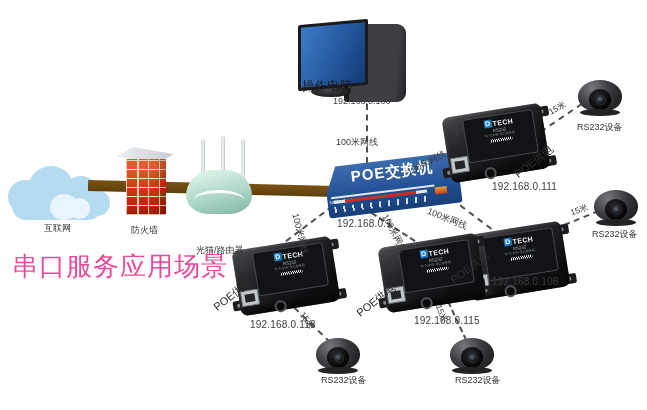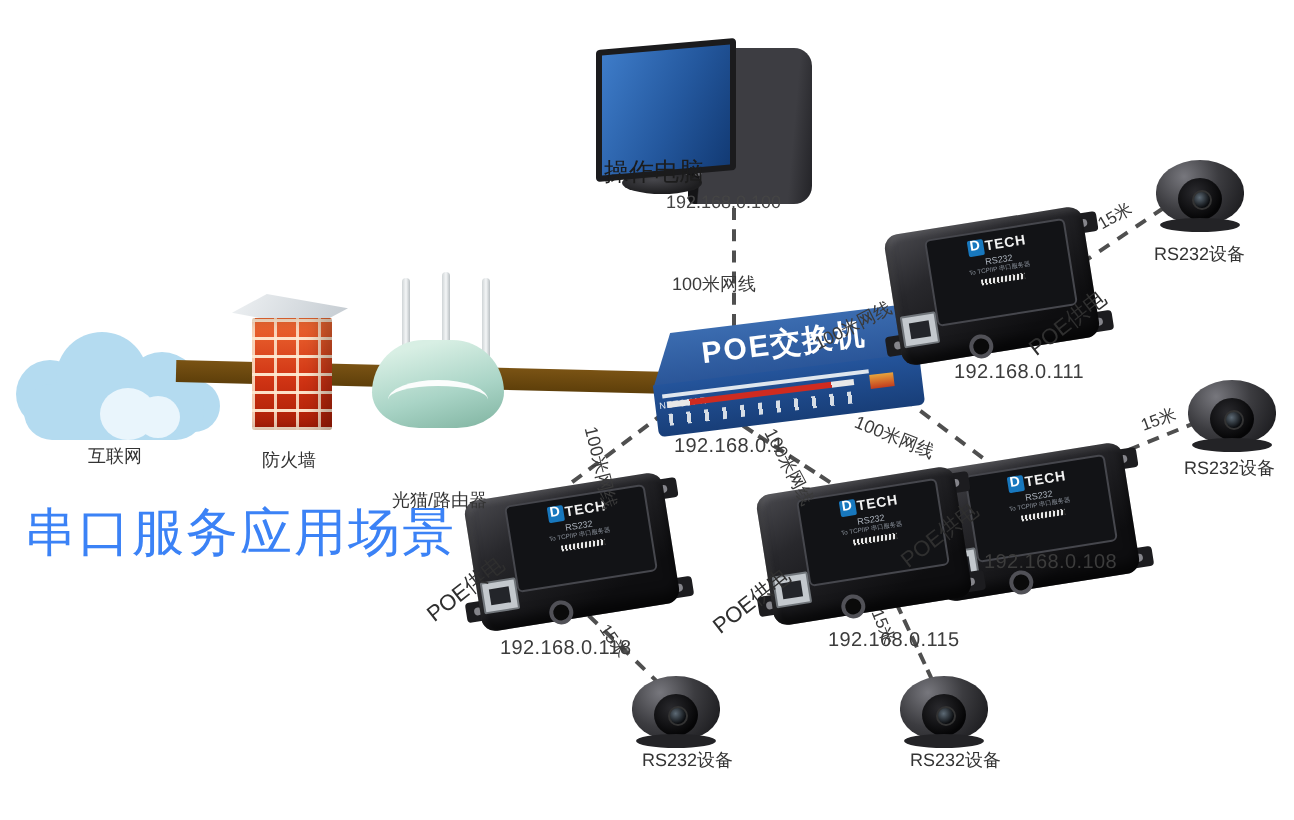--- a/index.html
+++ b/index.html
@@ -3,21 +3,21 @@
 <meta charset="utf-8">
 <style>
   html,body{margin:0;padding:0;background:#fff;}
   .stage{position:relative;width:647px;height:410px;background:#ffffff;overflow:hidden;
          font-family:"Liberation Sans",sans-serif;color:#333;}
   .abs{position:absolute;}
   .lbl{position:absolute;font-size:9px;color:#333;white-space:nowrap;z-index:30;}
   .ip{font-size:10px;color:#3c3c3c;letter-spacing:.2px;}
 
   
-  .title{position:absolute;left:12px;top:249px;font-size:26px;color:#3b82f6;letter-spacing:1px;z-index:40;font-family:Liberation Mono, monospace;}
+  .title{position:absolute;left:12px;top:249px;font-size:26px;color:#ec4899;letter-spacing:1px;z-index:40;font-family:Liberation Mono, monospace;}
 
   
   .cl{position:absolute;background:#b4dbf0;border-radius:50%;}
   .cl.white{background:#e9f5fc;}
   .cloud-base{position:absolute;left:12px;top:192px;width:90px;height:28px;background:#b4dbf0;border-radius:14px;}
 
   
   .backbone{position:absolute;left:88px;top:183px;width:248px;height:11px;background:linear-gradient(#7a5314,#5e3f0a);transform:rotate(1.4deg);z-index:1;}
 
   
@@ -188,21 +188,21 @@
           <span class="d-box">D</span>
           <span class="d-rest">TECH</span>
         </div>
       <div class="model">RS232</div>
       <div class="desc">To TCP/IP 串口服务器</div>
       <div class="barcode"></div>
     </div>
     <div class="rj45"></div>
     <div class="jack"></div>
   </div>
-  <div class="lbl ip" style="left:477px;top:181px;">192.168.0.111</div>
+  <div class="lbl ip" style="left:492px;top:181px;">192.168.0.111</div>
 
   <div class="device" style="left:466px;top:228px;">
     <div class="ear e-tr"></div>
     <div class="ear e-bl"></div>
     <div class="ear e-br"></div>
     <div class="dev-body"></div>
     <div class="sticker">
       <div class="dtech">
           <span class="d-box">D</span>
           <span class="d-rest">TECH</span>

